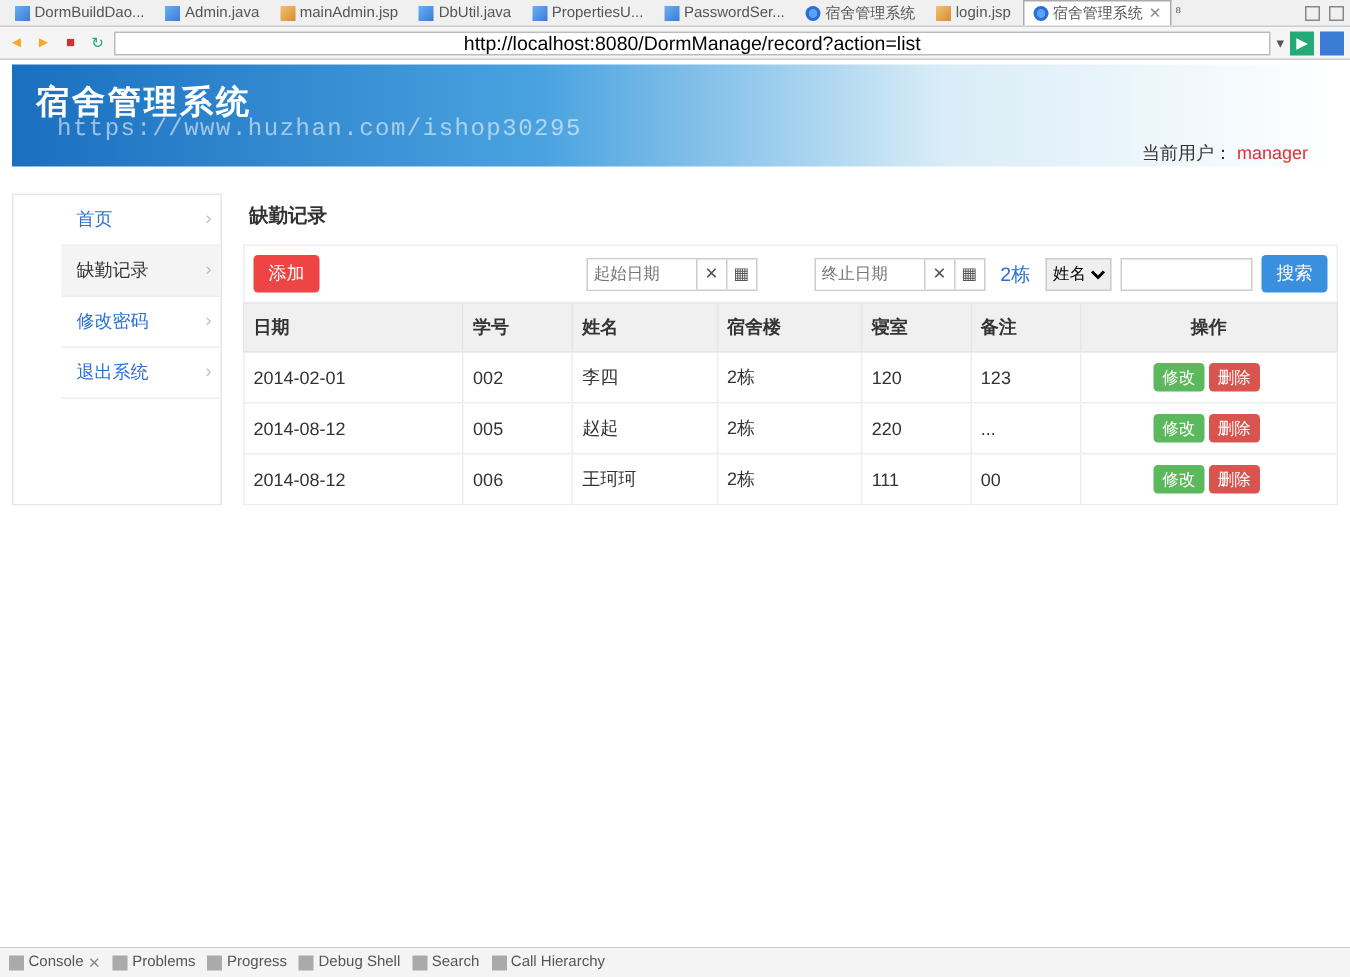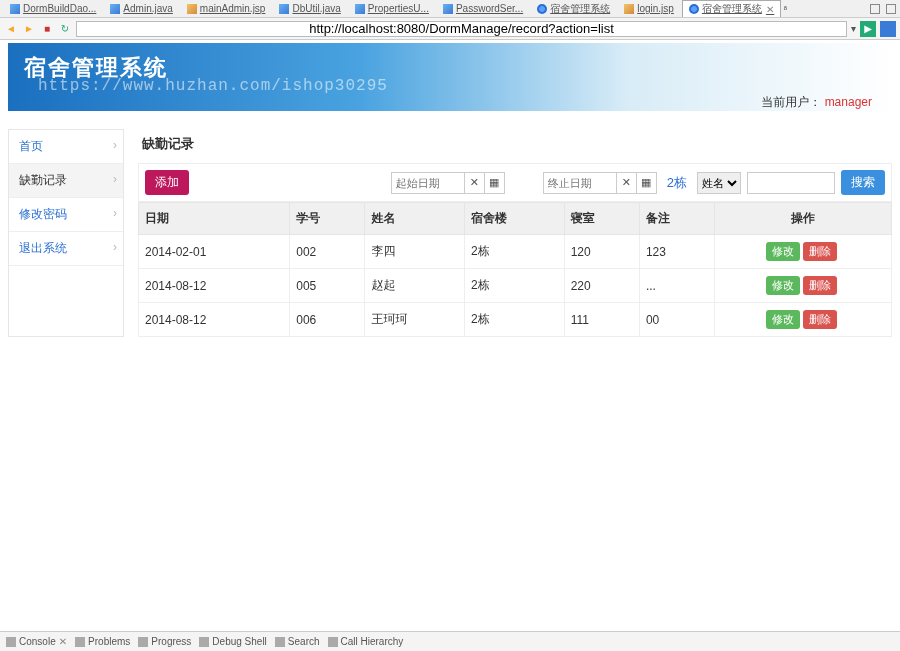--- a/index.html
+++ b/index.html
@@ -1,18 +1,18 @@
 <!DOCTYPE html>
 <html><head>
 <meta charset="utf-8">
 <style>
   * { box-sizing: border-box; margin: 0; padding: 0; font-family: "Microsoft YaHei", Arial, sans-serif; }
   body { background: #fff; font-size: 12px; color: #333; }
   .ide-tabs { height: 18px; background: #f0f0f0; border-bottom: 1px solid #ccc; display: flex; align-items: center; padding-left: 4px; overflow: hidden; }
-  .ide-tab { display: flex; align-items: center; padding: 1px 6px; margin-right: 2px; font-size: 10px; color: #555; white-space: nowrap; cursor: pointer; text-decoration: underline; }
+  .ide-tab { display: flex; align-items: center; padding: 1px 6px; margin-right: 2px; font-size: 10px; color: #555; white-space: nowrap; cursor: pointer; }
   .ide-tab.active { background: #fff; border-top: 1px solid #aaa; border-left: 1px solid #aaa; border-right: 1px solid #aaa; }
   .ide-tab .ico { width: 10px; height: 10px; margin-right: 3px; display: inline-block; }
   .ico-j { background: linear-gradient(135deg,#6ab0f3,#3a7bd5); }
   .ico-jsp { background: linear-gradient(135deg,#f3c36a,#d58a3a); }
   .ico-web { background: radial-gradient(circle,#5aa0ff 40%,#2a6fd3 42%); border-radius:50%; }
   .ide-right { display:flex; gap:6px; margin-left:auto; padding-right:4px; }
   .ide-right span{ width:10px;height:10px;border:1px solid #888;display:inline-block; }
   .browser-bar { height: 22px; background: #f5f5f5; display: flex; align-items: center; padding: 0 4px; border-bottom: 1px solid #ccc; gap: 4px; }
   .nav-btn { width: 14px; height: 14px; display: flex; align-items: center; justify-content: center; font-size: 10px; color: #888; cursor: pointer; }
   .nav-btn.back,.nav-btn.fwd{ color:#f9a825; }
@@ -22,29 +22,29 @@
   .go-btn { width:16px;height:16px;background:#2a7;color:#fff;display:flex;align-items:center;justify-content:center;font-size:10px; }
   .ie-btn { width:16px;height:16px;background:#3a7bd5;display:inline-block; }
   
   .banner { height: 68px; margin: 3px 8px 0 8px; background: linear-gradient(90deg, #1a6fbf 0%, #4aa3e0 40%, #d8ecf7 70%, #ffffff 100%); position: relative; color: #fff; padding: 10px 16px; }
   .banner h1 { font-size: 22px; font-weight: bold; letter-spacing: 2px; }
   .banner .watermark { position: absolute; left: 30px; top: 34px; font-size: 16px; font-family: "Courier New", monospace; color: rgba(255,255,255,0.55); letter-spacing: 1px; }
   .banner .right { position: absolute; right: 20px; bottom: 0; font-size: 12px; color: #333; }
   .banner .right .uname { color: #d33; }
   
   .layout { display: flex; margin: 18px 8px 0 8px; gap: 14px; }
-  .sidebar { width: 116px; background: #fff; border: 1px solid #e6e6e6; }
+  .sidebar { width: 140px; background: #fff; border: 1px solid #e6e6e6; padding-left: 32px; }
   .sidebar .item { padding: 8px 10px; border-bottom: 1px solid #eee; color: #2a6fd3; font-size: 12px; cursor: pointer; position: relative; }
   .sidebar .item.active { background: #f4f4f4; color: #333; }
   .sidebar .item::after { content: "›"; position: absolute; right: 6px; color: #bbb; }
   .content { flex: 1; }
   .crumb { font-size: 13px; font-weight: bold; padding: 6px 0 10px 4px; }
   .toolbar { background: #fff; padding: 6px 6px; display: flex; align-items: center; gap: 6px; border:1px solid #eee; }
   .btn { padding: 4px 10px; border-radius: 3px; color: #fff; font-size: 12px; cursor: pointer; border: none; }
-  .btn-green { background: #be185d; }
+  .btn-green { background: #ef4444; }
   .btn-blue { background: #3a8fde; }
   .toolbar .spacer { flex: 1; }
   .date-wrap { display: flex; border: 1px solid #ccc; height: 22px; margin-left: 32px; }
   .date-wrap input { border: none; width: 72px; padding: 0 4px; font-size: 11px; color:#999; }
   .date-wrap .dbtn { width: 20px; border-left: 1px solid #ccc; display: flex; align-items: center; justify-content: center; font-size: 11px; color: #555; cursor:pointer; }
   .bluelabel { color: #2a6fd3; font-size: 13px; padding: 0 4px; }
   select.sel { height: 22px; border: 1px solid #ccc; font-size: 11px; }
   input.search { height: 22px; width: 88px; border: 1px solid #ccc; padding: 0 4px; }
   
   table.data { width: 100%; border-collapse: collapse; margin-top: 0; }

